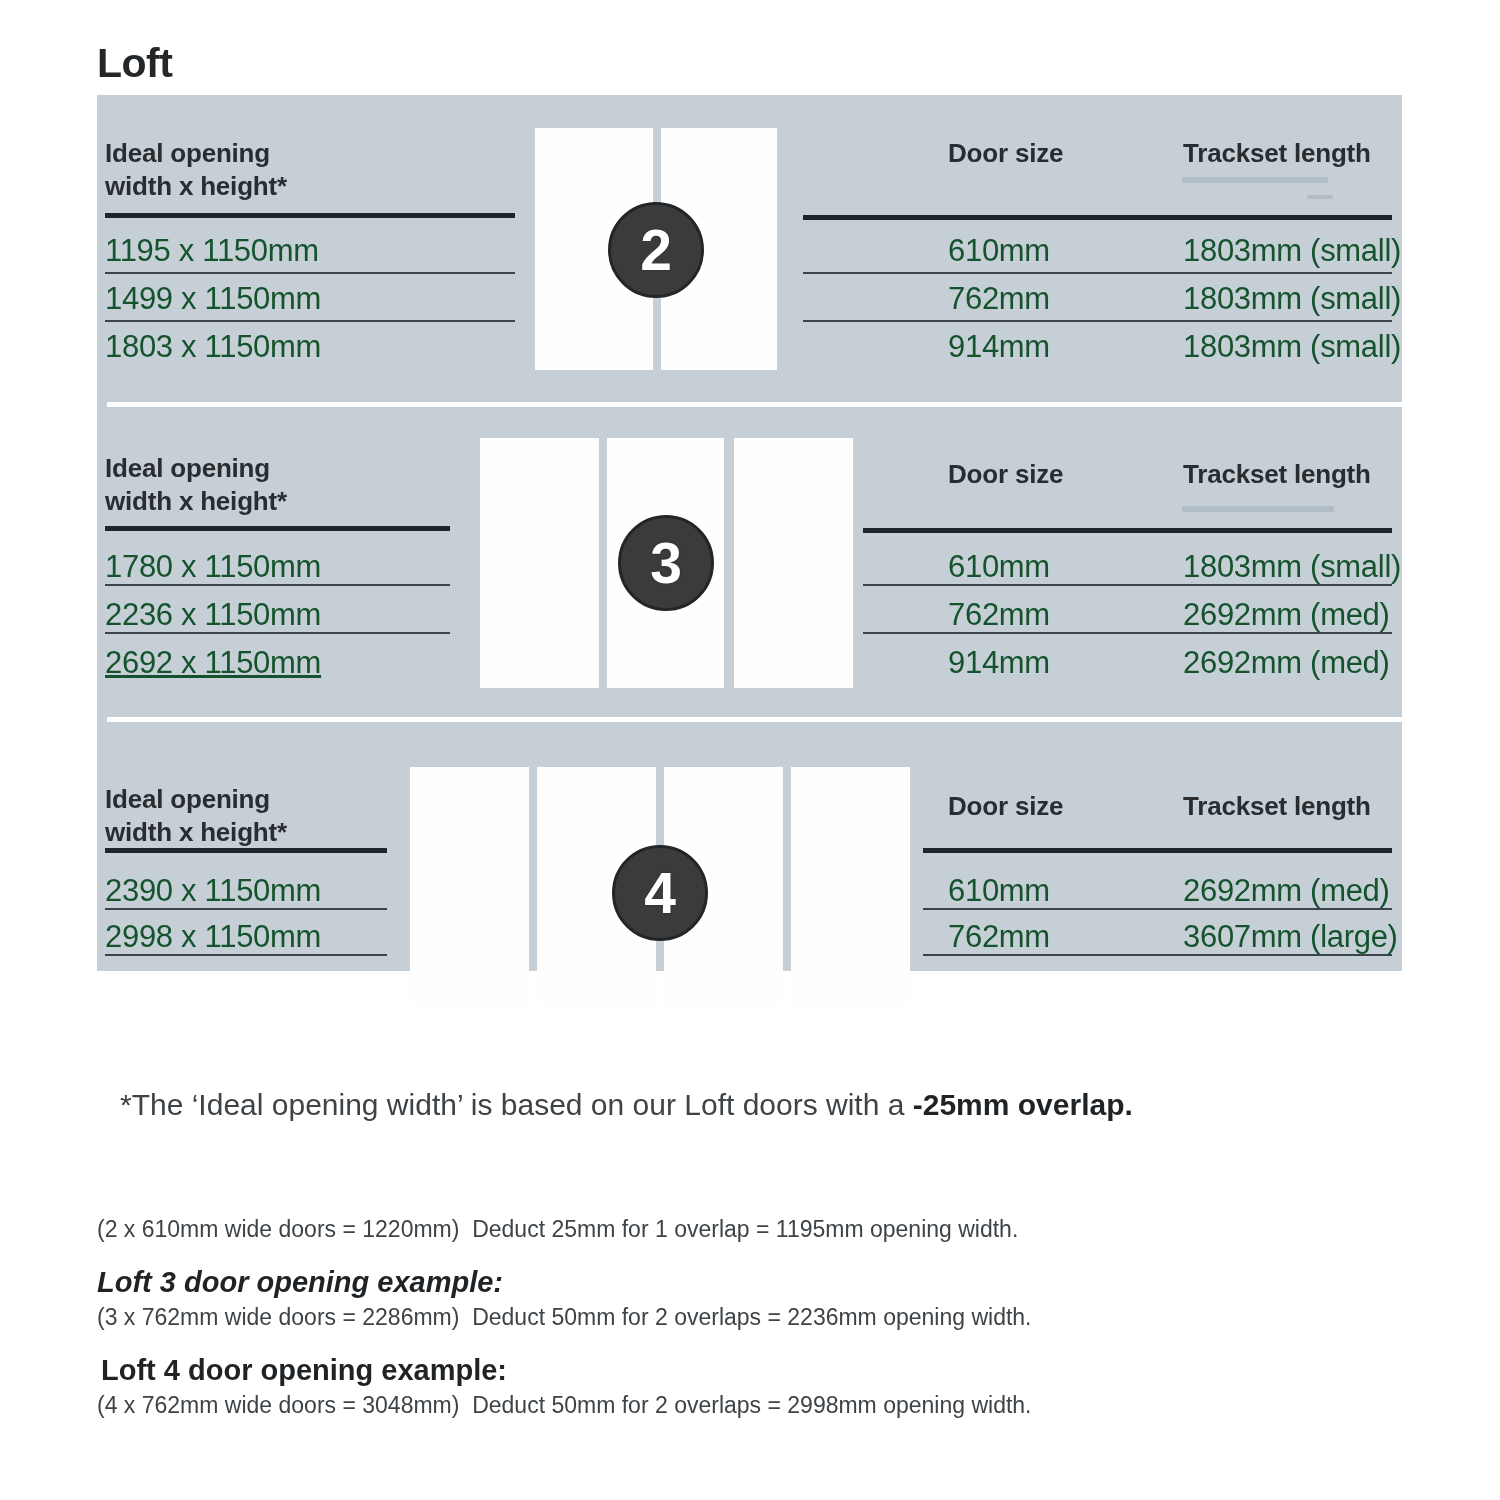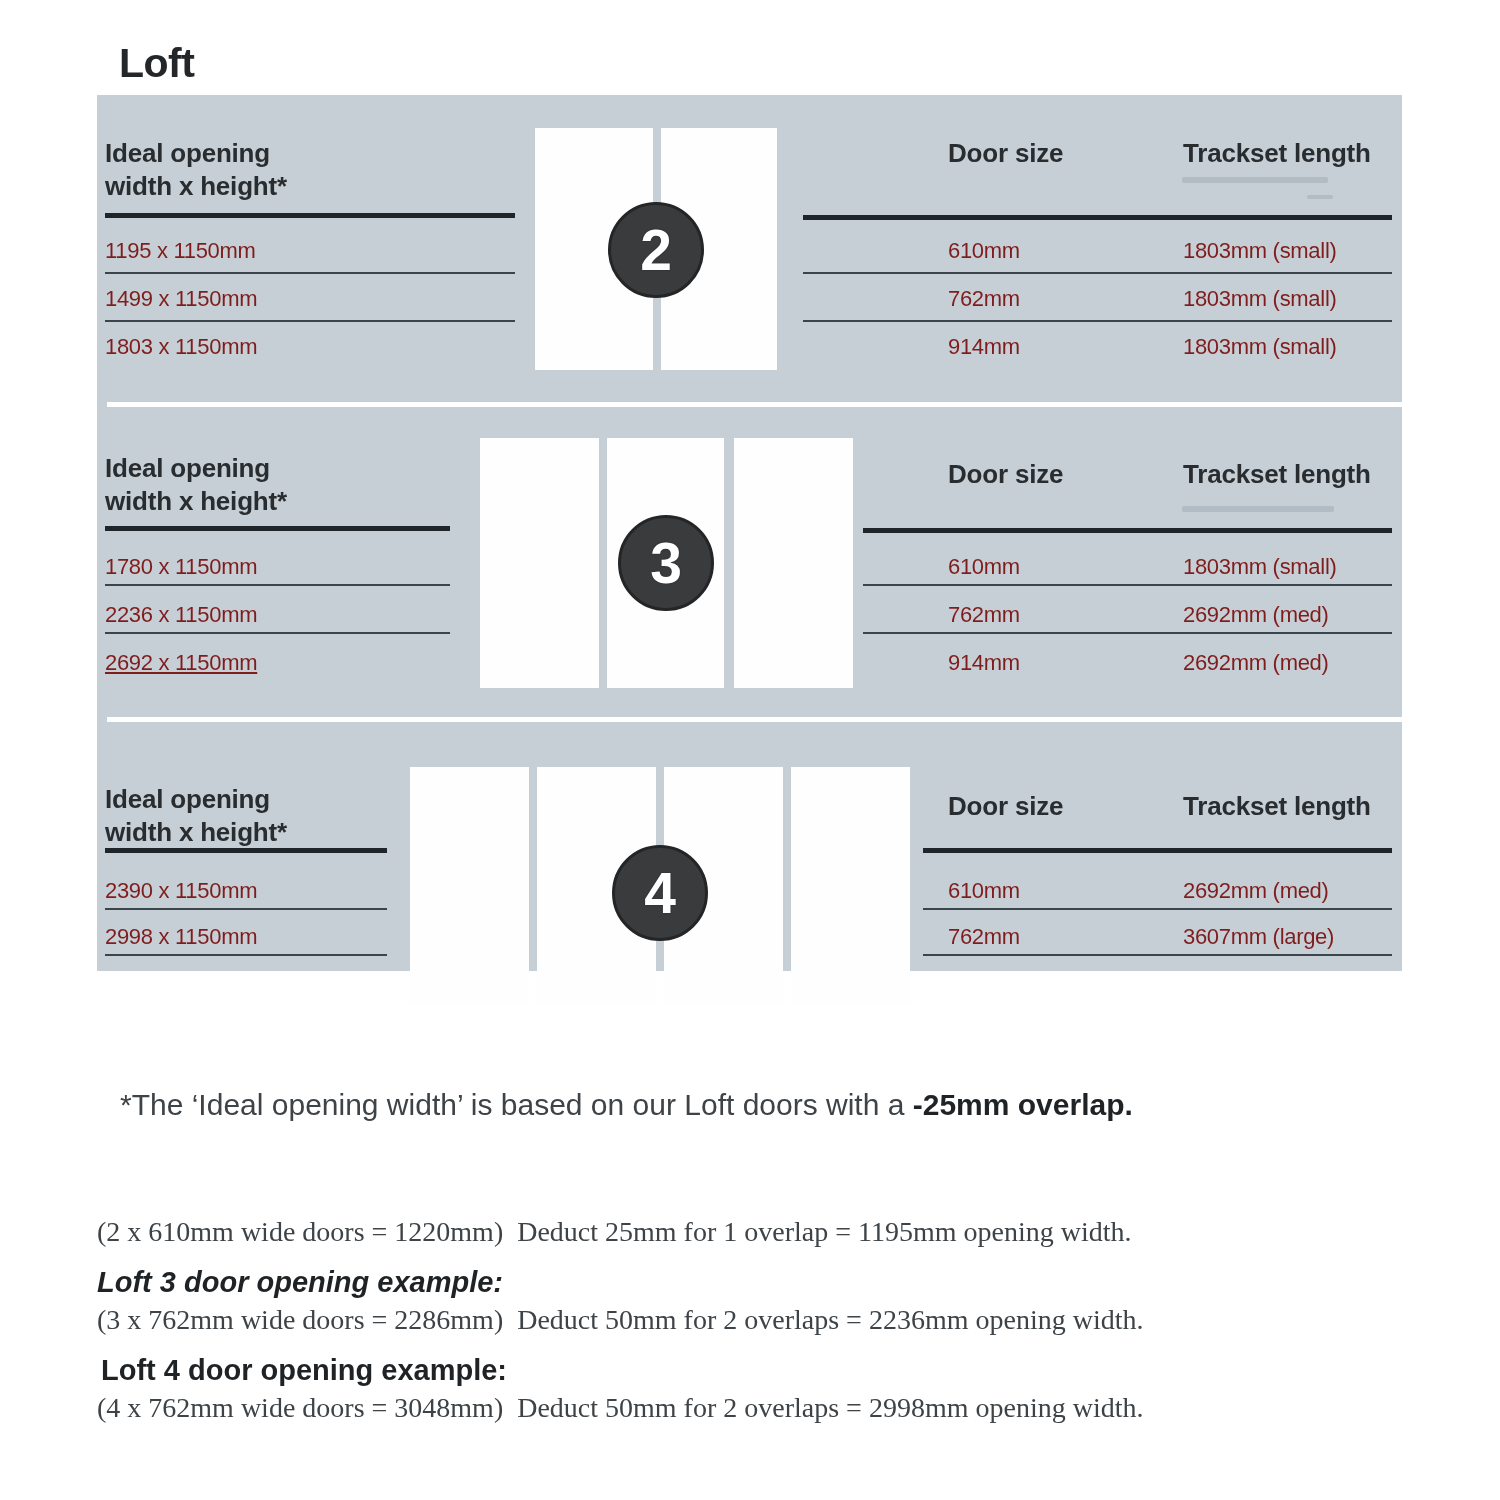--- a/index.html
+++ b/index.html
@@ -1,40 +1,40 @@
 <!DOCTYPE html>
 <html><head>
 <meta charset="utf-8">
 <style>
   html,body{margin:0;padding:0;background:#fff;}
   #page{
     position:relative;width:1500px;height:1500px;background:#ffffff;
     font-family:"Liberation Sans","DejaVu Sans",sans-serif;overflow:hidden;
   }
   .abs{position:absolute;}
-  .title{font-size:41px;font-weight:bold;color:#242729;letter-spacing:-0.5px;margin-left:22px;}
+  .title{font-size:41px;font-weight:bold;color:#242729;letter-spacing:-0.5px;}
   .panel{background:#c6cfd6;}
   .sep{position:absolute;background:#ffffff;height:5px;right:0;}
   .hdr{position:absolute;font-size:26px;font-weight:bold;color:#292d30;line-height:32px;letter-spacing:-0.2px;white-space:nowrap;}
-  .val{position:absolute;font-size:22px;font-weight:400;color:#7f1d1d;line-height:34px;letter-spacing:-0.3px;white-space:nowrap;}
+  .val{position:absolute;font-size:31px;font-weight:400;color:#14532d;line-height:34px;letter-spacing:-0.3px;white-space:nowrap;}
   .rule{position:absolute;height:5px;background:#20252a;}
   .rowline{position:absolute;height:2px;background:#3a444b;}
   .door{position:absolute;background:#fefefe;}
   .badge{
     position:absolute;width:96px;height:96px;border-radius:50%;
     background:#3a3b3d;border:3px solid #232527;box-sizing:border-box;
     color:#ffffff;display:flex;align-items:center;justify-content:center;
     font-size:57px;font-weight:bold;text-shadow:0 0 2px rgba(0,0,0,0.35);
   }
   .ghost{position:absolute;background:#6f7d86;opacity:0.22;border-radius:2px;}
   .grp{display:contents;}
   .foot-note{position:absolute;font-size:30px;color:#3e4347;white-space:pre-wrap;}
   .foot-note b{color:#1f2326;}
   .ex-h{position:absolute;font-size:29px;font-weight:bold;color:#1f2326;white-space:nowrap;}
-  .ex-b{position:absolute;font-size:28px;color:#3e4347;white-space:pre-wrap;font-family:Liberation Serif, serif;}
+  .ex-b{position:absolute;font-size:23px;color:#3e4347;white-space:pre-wrap;}
 </style>
 </head>
 <body>
 
 <div id="page">
 
   <div class="abs title" style="left:97px;top:40px;">Loft</div>
 
   <div class="abs panel" style="left:97px;top:95px;width:1305px;height:876px;">
 

